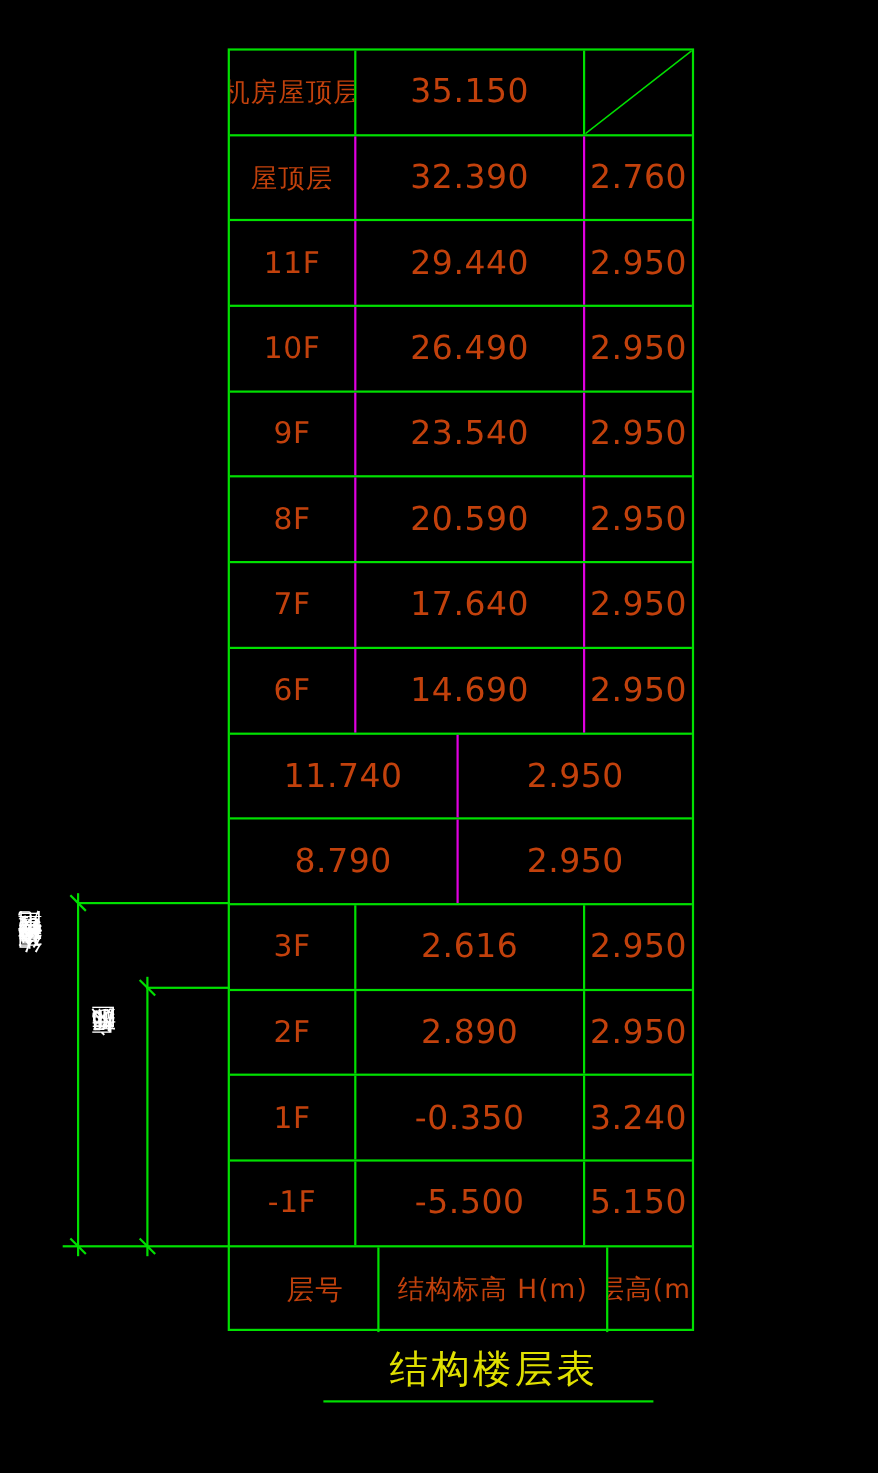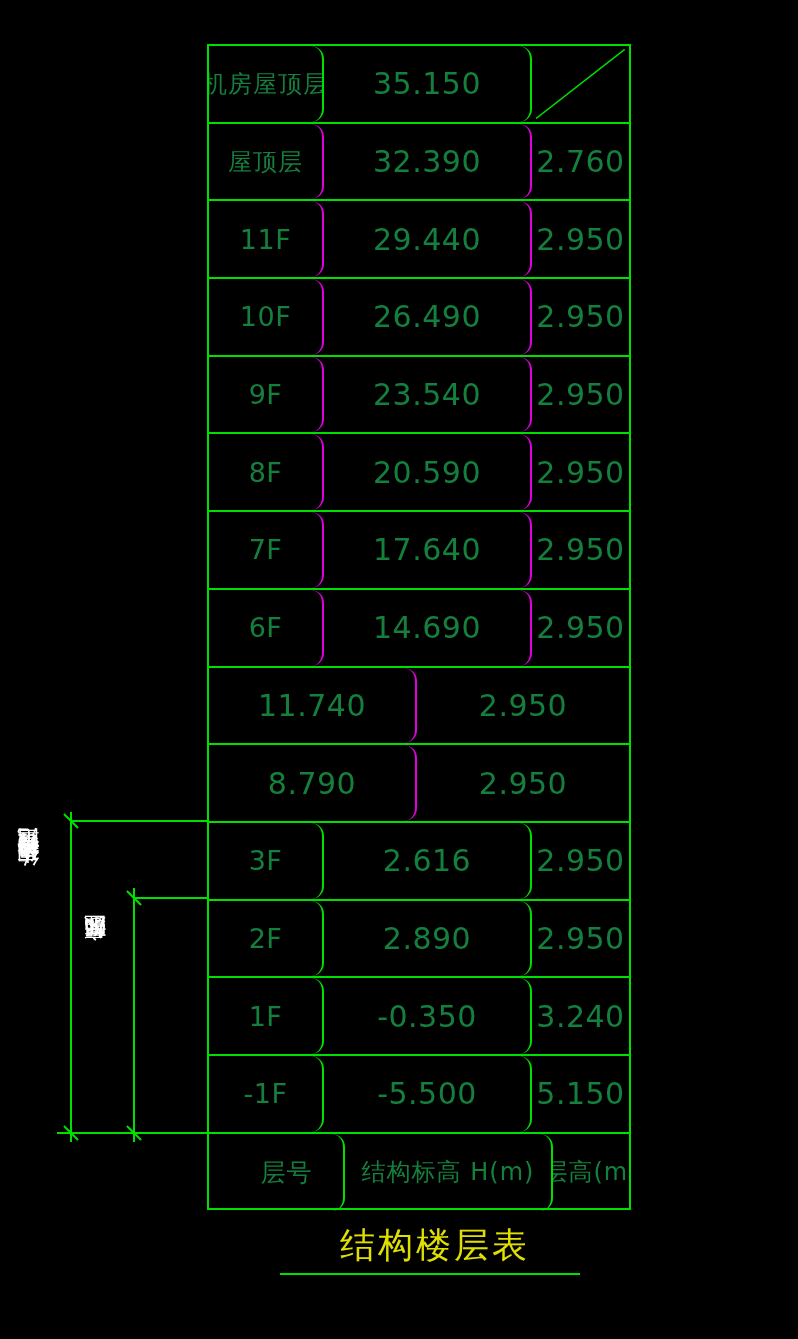--- a/index.html
+++ b/index.html
@@ -41,25 +41,24 @@
     border-bottom: 2px solid #00e000;
     display: flex;
   }
   .trow:last-child { border-bottom: none; padding-left: 21px; }
 
   .cell {
     box-sizing: border-box;
     display: flex;
     align-items: center;
     justify-content: center;
-    color: #15803d;
+    color: #c2410c;
     letter-spacing: 0.5px;
     overflow: hidden;
     white-space: nowrap;
-    border-radius: 13px;
   }
   .c-floor {
     width: 115px;
     font-size: 27px;
     border-right: 2px solid #00e000;
   }
   .c-elev {
     width: 208px;
     font-size: 30px;
     border-right: 2px solid #00e000;
@@ -79,21 +78,21 @@
   .hdr .c-elev  { font-size: 24px; }
   .hdr .c-height{ font-size: 24px; }
 
   
   .slash-cell { position: relative; }
   .slash-cell svg { position: absolute; left: 0; top: 0; width: 100%; height: 100%; }
 
   
   #title-block {
     position: absolute;
-    left: 280px;
+    left: 294px;
     top: 1228px;
     width: 310px;
     text-align: center;
   }
   #title-text {
     color: #e0e000;
     font-size: 35px;
     letter-spacing: 3px;
     line-height: 1;
   }

